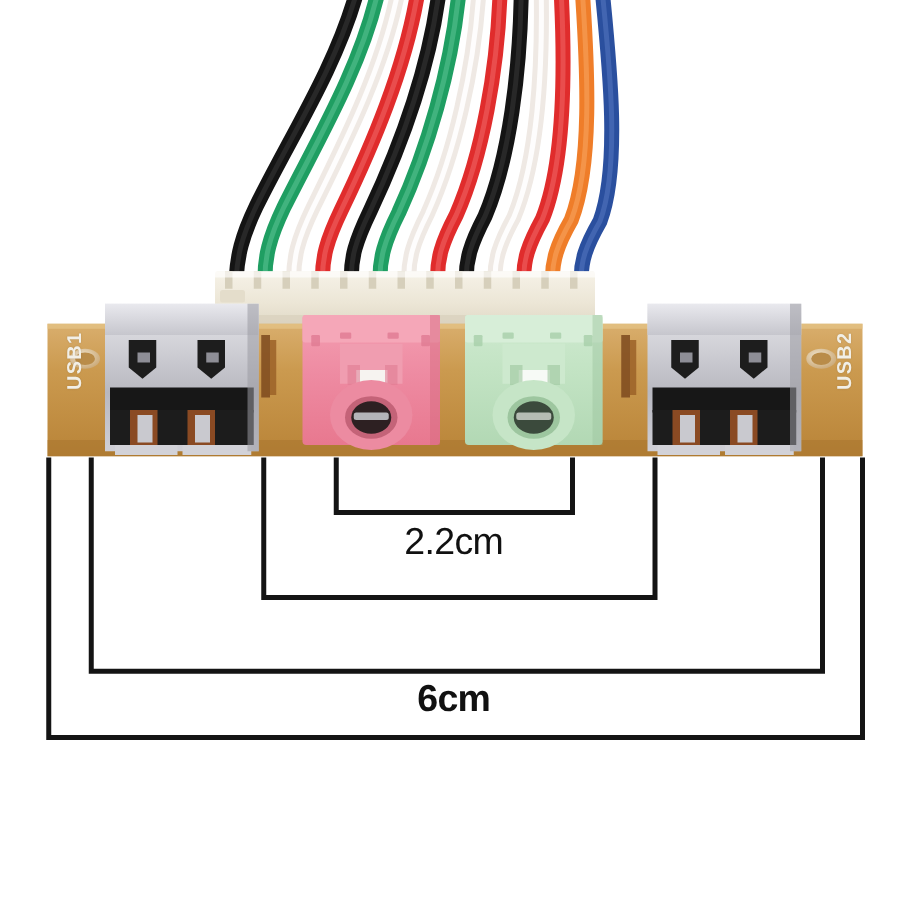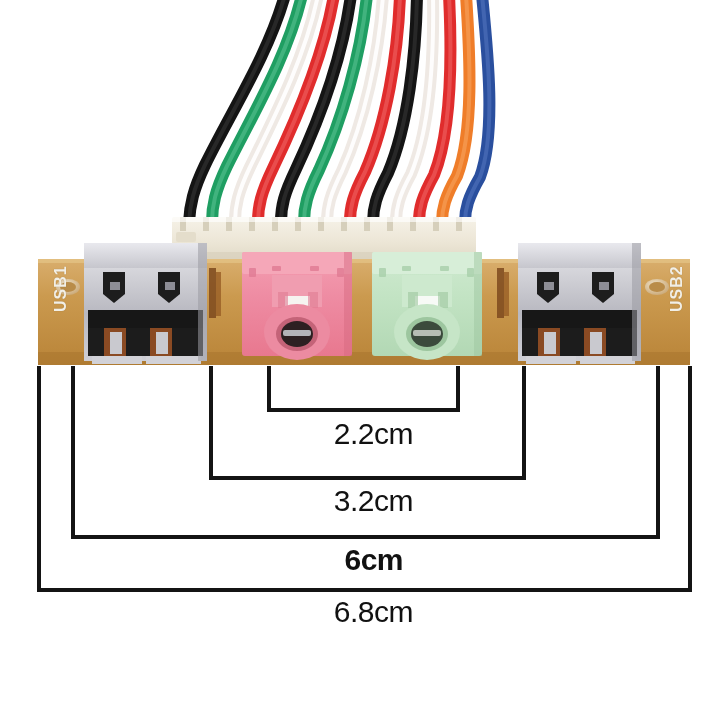--- a/index.html
+++ b/index.html
@@ -11,21 +11,21 @@
     position:relative;
   }
   #stage{position:absolute;left:0;top:0;width:720px;height:720px;}
   #stage svg{position:absolute;left:0;top:0;}
   .dim-label{
     position:absolute;
     font-family:"Liberation Sans", sans-serif;
     color:#111111;
     font-weight:400;
     white-space:nowrap;
-    text-align:right;
+    text-align:center;
     letter-spacing:-0.5px;
   }
   .silk{
     position:absolute;
     color:#f2efe6;
     font-family:"Liberation Sans", sans-serif;
     font-size:15px;
     font-weight:700;
     letter-spacing:1px;
     white-space:nowrap;
@@ -263,19 +263,17 @@
 
     <path d="M 39 366 L 39 590 L 690 590 L 690 366"></path>
   </g>
 </svg>
 
 <div class="silk" style="left:52px; top:312px; transform:rotate(-90deg); font-size:16px;">USB1</div>
 <div class="silk" style="left:668px; top:312px; transform:rotate(-90deg); font-size:16px;">USB2</div>
 
 <div class="dim-label" style="left:313px; top:417px; width:100px; font-size:30px;">2.2cm</div>
 
-<div class="dim-label" style="left:313px; top:484px; width:100px; font-size:30px;">3.2cm</div>
 
 <div class="dim-label" style="left:323px; top:543px; width:80px; font-size:30px;font-weight:bold;">6cm</div>
 
-<div class="dim-label" style="left:313px; top:595px; width:100px; font-size:30px;">6.8cm</div>
 
 </div>
 
 </body></html>

